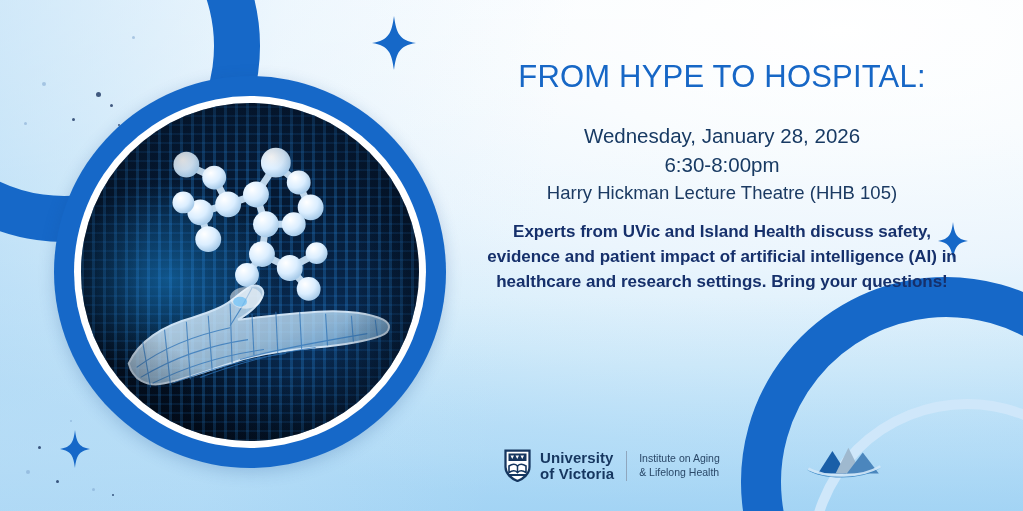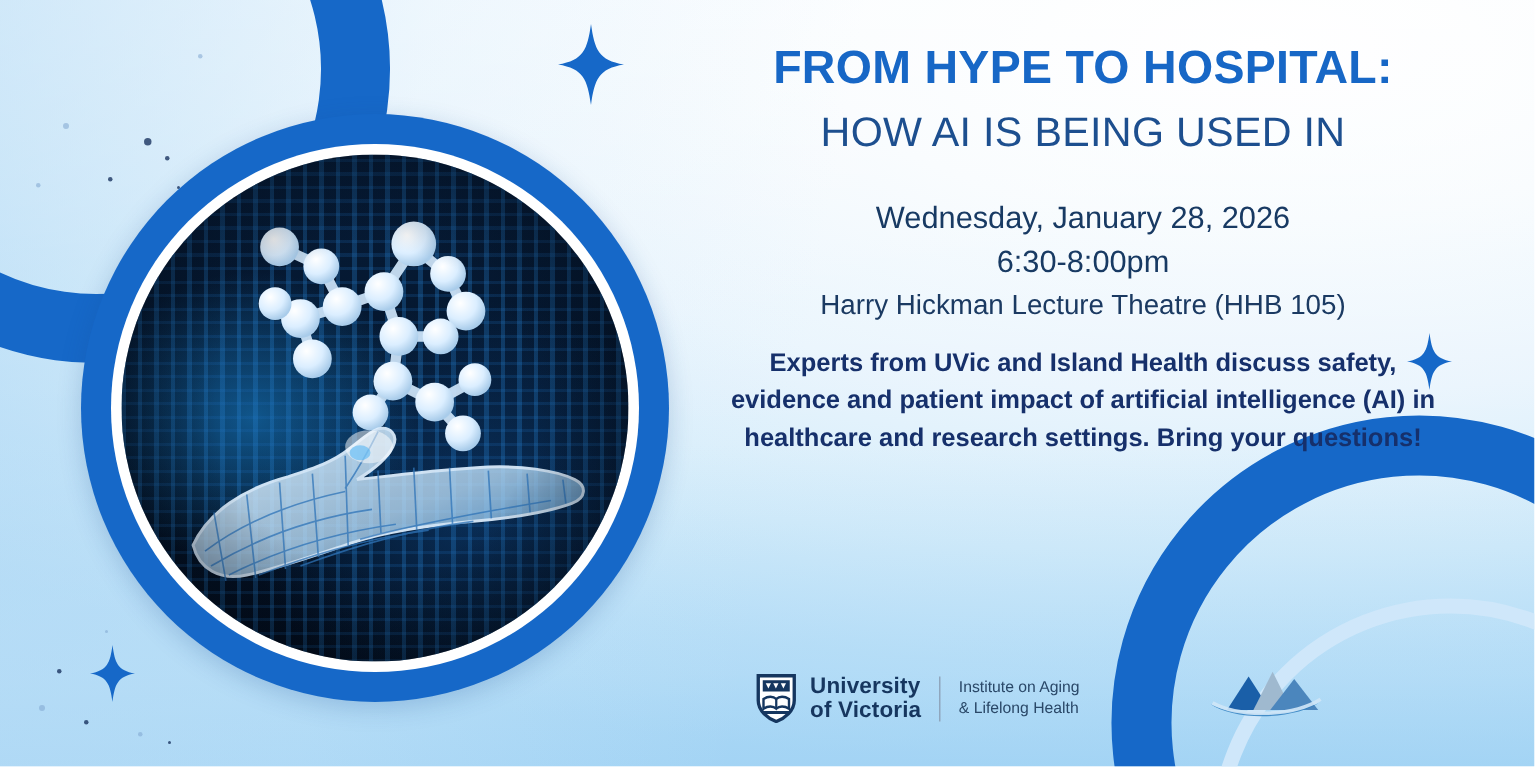--- a/index.html
+++ b/index.html
@@ -83,22 +83,22 @@
     background:radial-gradient(70% 70% at 50% 50%, rgba(0,0,0,0) 45%, rgba(2,8,18,0.72) 100%);
   }
   #circle-img svg{position:absolute;inset:0;width:100%;height:100%;}
 
   
   #content{
     position:absolute;left:452px;top:0;width:540px;height:511px;
     text-align:center;
   }
   .t-line1{
-    margin:0;padding-top:28px;
-    font-size:31px;font-weight:bold;letter-spacing:.2px;
+    margin:0;padding-top:60px;
+    font-size:31px;font-weight:normal;letter-spacing:.2px;
     color:#1767c6;line-height:1.12;
     text-shadow:0 1px 0 rgba(255,255,255,.4);
   }
   .t-line2,.t-line3{
     margin:0;font-size:27.5px;font-weight:400;letter-spacing:.2px;
     color:#1d4f8f;line-height:1.28;
   }
   .t-line2{margin-top:7px;}
 
   .d-block{margin-top:26px;color:#1b3b66;}
@@ -272,21 +272,20 @@
           <ellipse cx="166" cy="196" rx="16" ry="11" fill="#ffffff" opacity="0.5"></ellipse>
           <ellipse cx="160" cy="200" rx="7" ry="5" fill="#49b3f5" opacity="0.55"></ellipse>
         </g>
       </svg>
       <div class="vign"></div>
     </div>
   </div>
 
   <div id="content">
     <h1 class="t-line1">FROM HYPE TO HOSPITAL:</h1>
-    <div class="t-line2">HOW AI IS BEING USED IN</div>
 
     <div class="d-block">
       <div class="d-1">Wednesday, January 28, 2026</div>
       <div class="d-2">6:30-8:00pm</div>
       <div class="d-3">Harry Hickman Lecture Theatre (HHB 105)</div>
     </div>
 
 
     <div class="body-bold">
       <div>Experts from UVic and Island Health discuss safety,</div>

